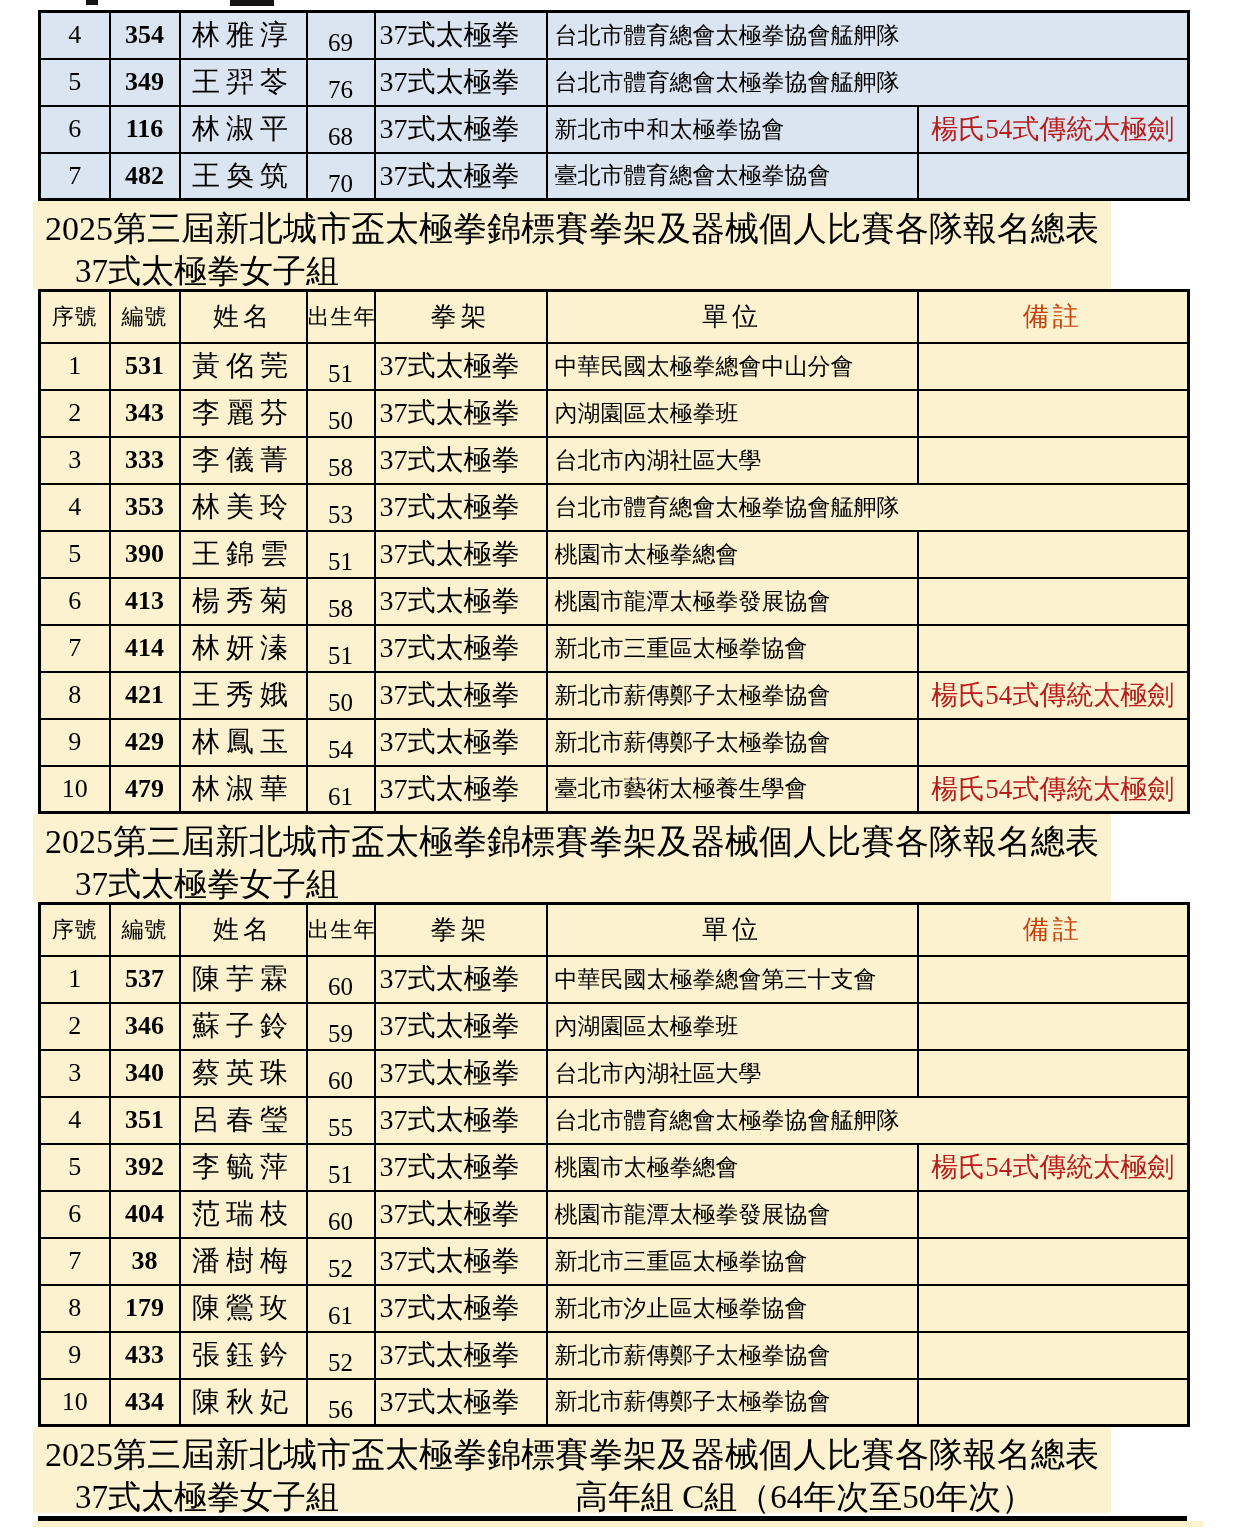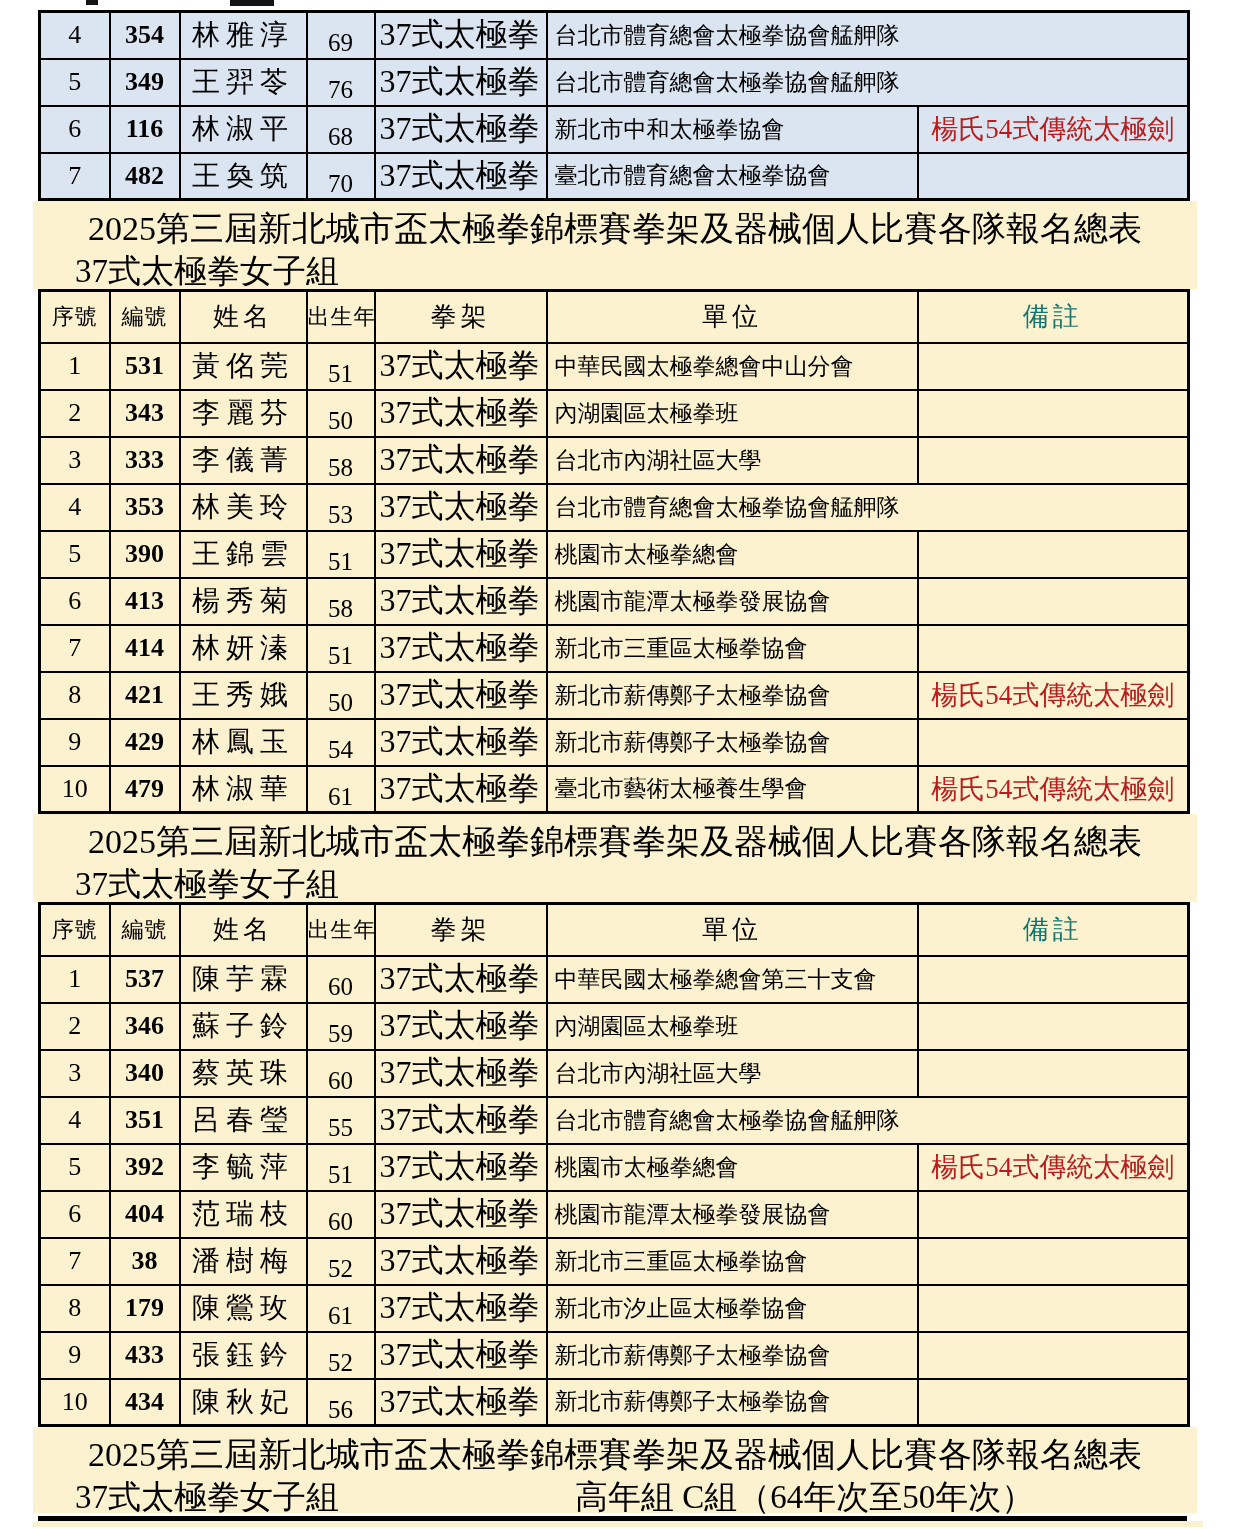--- a/index.html
+++ b/index.html
@@ -35,33 +35,33 @@
   col.w-year { width:68px; }
   col.w-form { width:172px; }
   col.w-unit { width:371px; }
   col.w-rem  { width:271px; }
 
   .blue td  { background:#dbe5f1; }
   .cream td, .cream th { background:#fdf2cf; }
 
   th { font-weight:normal; text-align:center; font-size:26px; letter-spacing:4px; }
   th.th-small { font-size:22px; letter-spacing:1px; }
-  th.th-remark { color:#0f766e; }
+  th.th-remark { color:#c2410c; }
 
   .c-no   { text-align:center; font-size:26px; }
   .c-id   { text-align:center; font-size:26px; font-weight:bold; }
   .c-name { text-align:center; font-size:28px; letter-spacing:6px; }
   .c-year { text-align:center; font-size:25px; }
   .c-year span { position:relative; top:8px; }
-  .c-form { text-align:left; font-size:32px; padding-left:4px; }
+  .c-form { text-align:left; font-size:28px; padding-left:4px; }
   .c-unit { text-align:left; font-size:23px; padding-left:7px;margin-left:10px; }
   .c-remark { text-align:center; font-size:27px; color:#b91c1c; }
 
   .band {
-    margin-left:33px; width:1164px; height:88px;
+    margin-left:33px; width:1078px; height:88px;
     background:#fdf2cf; position:relative;
   }
   .band.band-c { height:86px; }
   .band .line1 {
     text-align:center; font-size:34px; line-height:48px; padding-top:4px;
   }
   .band .line2 { position:relative; height:36px; font-size:33px; line-height:36px; }
   .band .sub-left  { position:absolute; left:42px;  top:0; }
   .band .sub-right { position:absolute; left:542px; top:0; }
 

